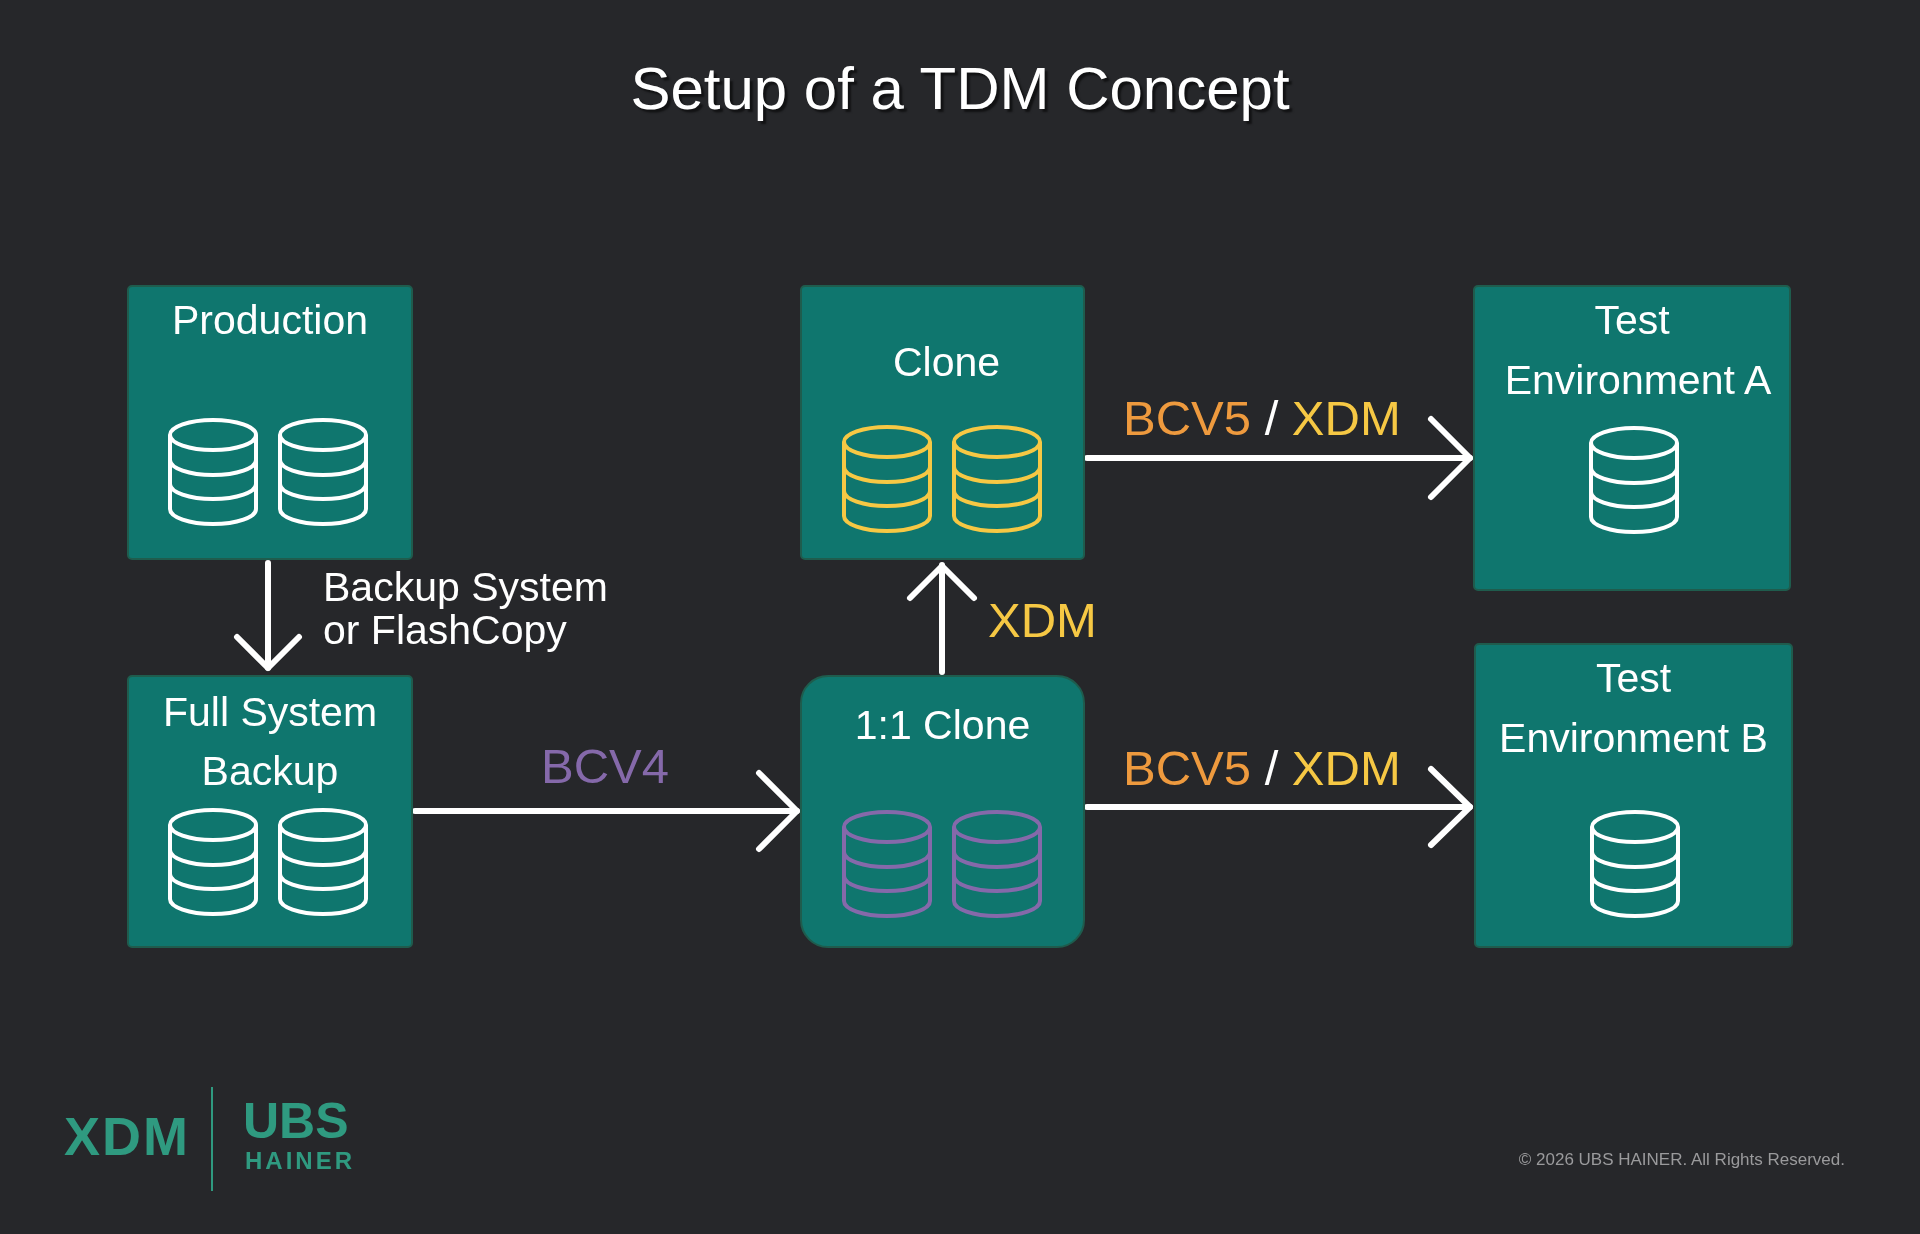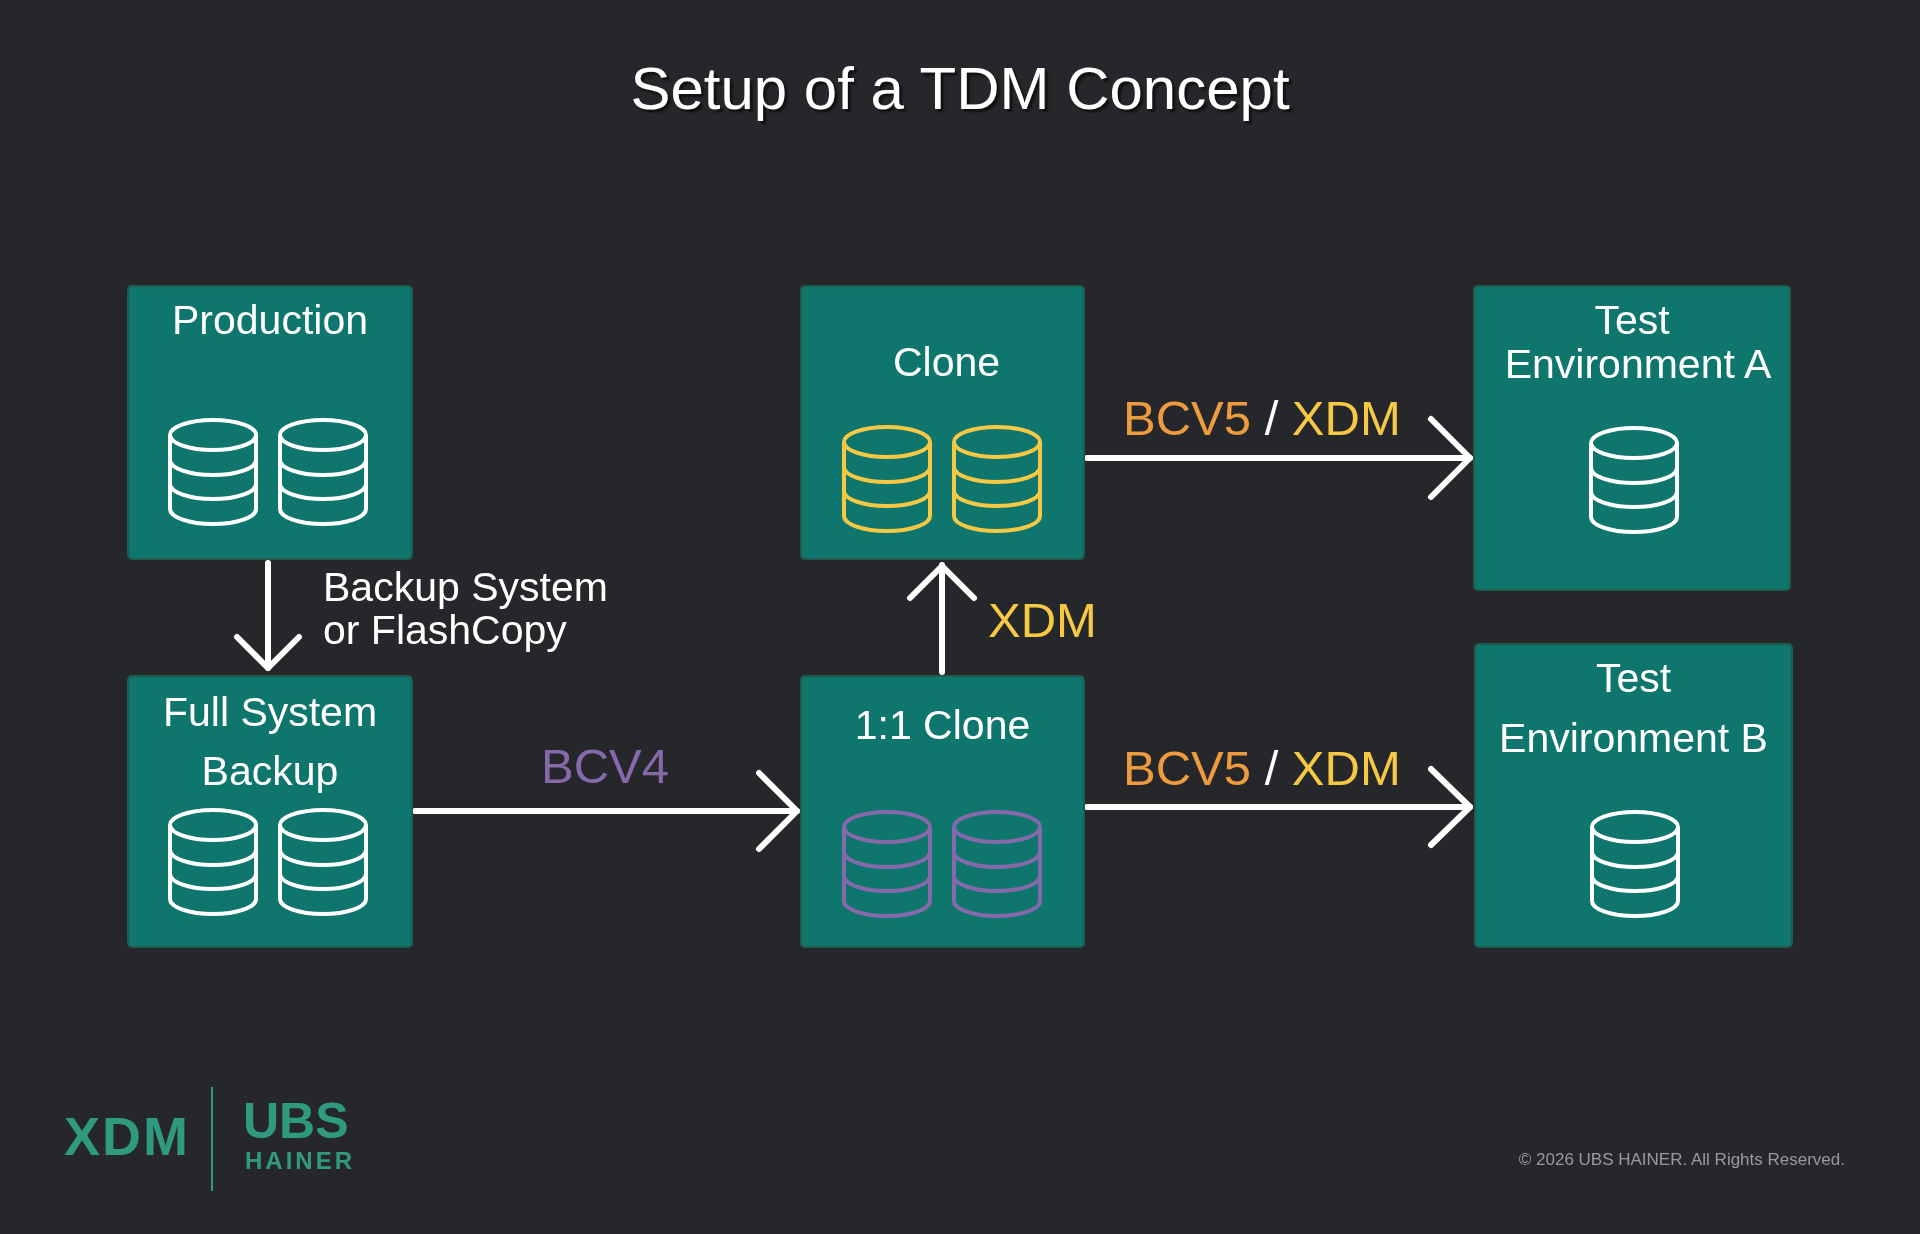--- a/index.html
+++ b/index.html
@@ -115,21 +115,21 @@
   <svg class="db" style="left:149px; top:137px;" width="92" height="110" viewBox="0 0 92 110">
       <g class="dbg" stroke="#f6c844" fill="none" stroke-width="4">
         <ellipse cx="46" cy="18" rx="43" ry="15"></ellipse>
         <path d="M3 18 V92 A43 15 0 0 0 89 92 V18"></path>
         <path d="M3 43 A43 15 0 0 0 89 43"></path>
         <path d="M3 67 A43 15 0 0 0 89 67"></path>
       </g>
     </svg>
 </div>
 
-<div class="node" style="left:800px; top:675px; width:285px; height:273px;">
+<div class="node" style="left:800px; top:675px; width:285px; height:273px;border-radius:28px;">
   <div class="node-label" style="top:27px;">1:1 Clone</div>
   <svg class="db" style="left:39px; top:132px;" width="92" height="110" viewBox="0 0 92 110">
       <g class="dbg" stroke="#8569aa" fill="none" stroke-width="4">
         <ellipse cx="46" cy="18" rx="43" ry="15"></ellipse>
         <path d="M3 18 V92 A43 15 0 0 0 89 92 V18"></path>
         <path d="M3 43 A43 15 0 0 0 89 43"></path>
         <path d="M3 67 A43 15 0 0 0 89 67"></path>
       </g>
     </svg>
   <svg class="db" style="left:149px; top:132px;" width="92" height="110" viewBox="0 0 92 110">
@@ -137,21 +137,21 @@
         <ellipse cx="46" cy="18" rx="43" ry="15"></ellipse>
         <path d="M3 18 V92 A43 15 0 0 0 89 92 V18"></path>
         <path d="M3 43 A43 15 0 0 0 89 43"></path>
         <path d="M3 67 A43 15 0 0 0 89 67"></path>
       </g>
     </svg>
 </div>
 
 <div class="node" style="left:1473px; top:285px; width:318px; height:306px;">
   <div class="node-label" style="top:12px;">Test</div>
-  <div class="node-label" style="top:56px;padding-left:12px;">Environment A</div>
+  <div class="node-label" style="top:72px;padding-left:12px;">Environment A</div>
   <svg class="db" style="left:113px; top:138px;" width="92" height="110" viewBox="0 0 92 110">
       <g class="dbg" stroke="#ffffff" fill="none" stroke-width="4">
         <ellipse cx="46" cy="18" rx="43" ry="15"></ellipse>
         <path d="M3 18 V92 A43 15 0 0 0 89 92 V18"></path>
         <path d="M3 43 A43 15 0 0 0 89 43"></path>
         <path d="M3 67 A43 15 0 0 0 89 67"></path>
       </g>
     </svg>
 </div>
 

